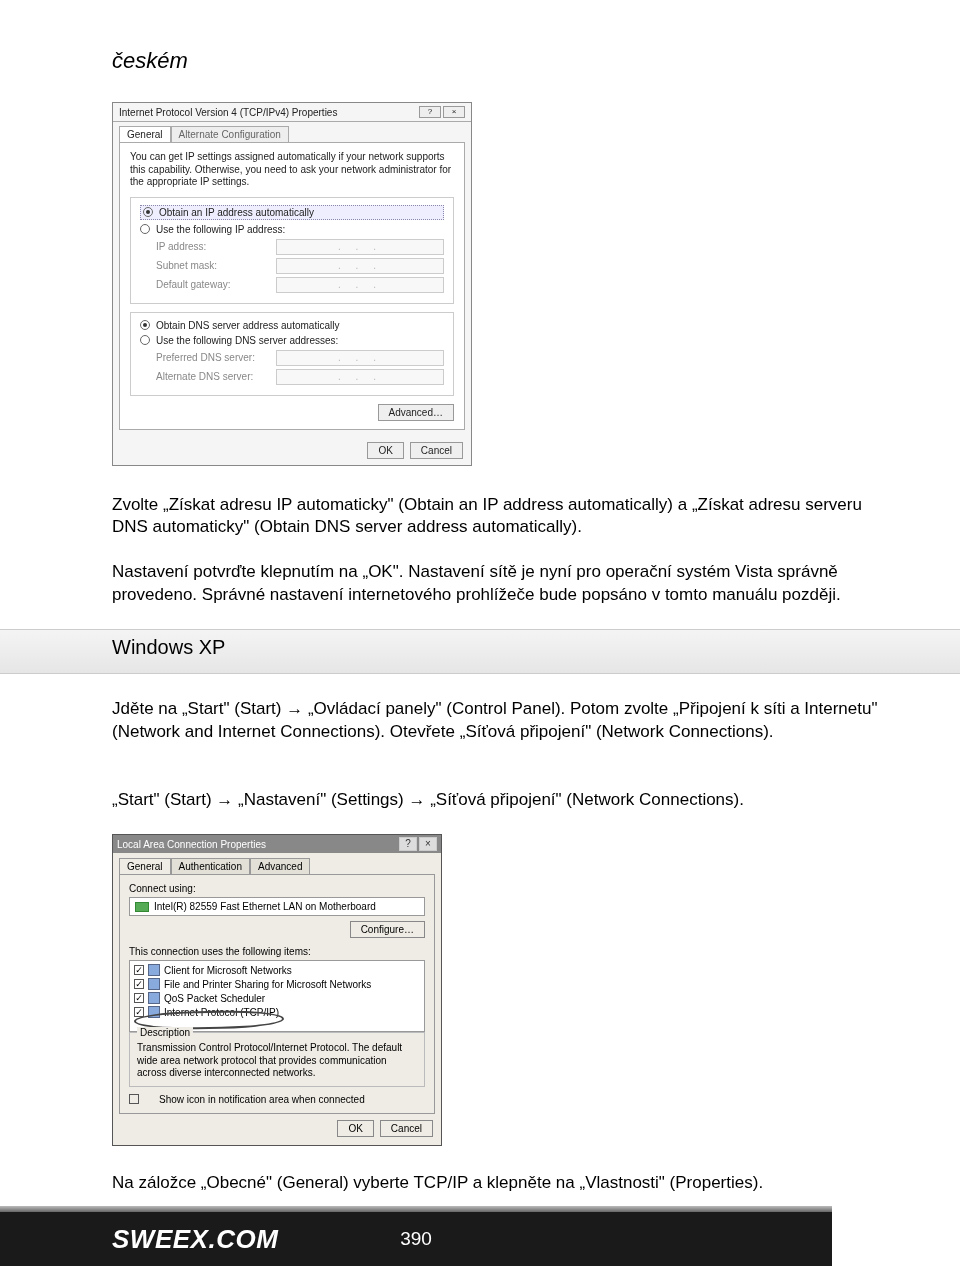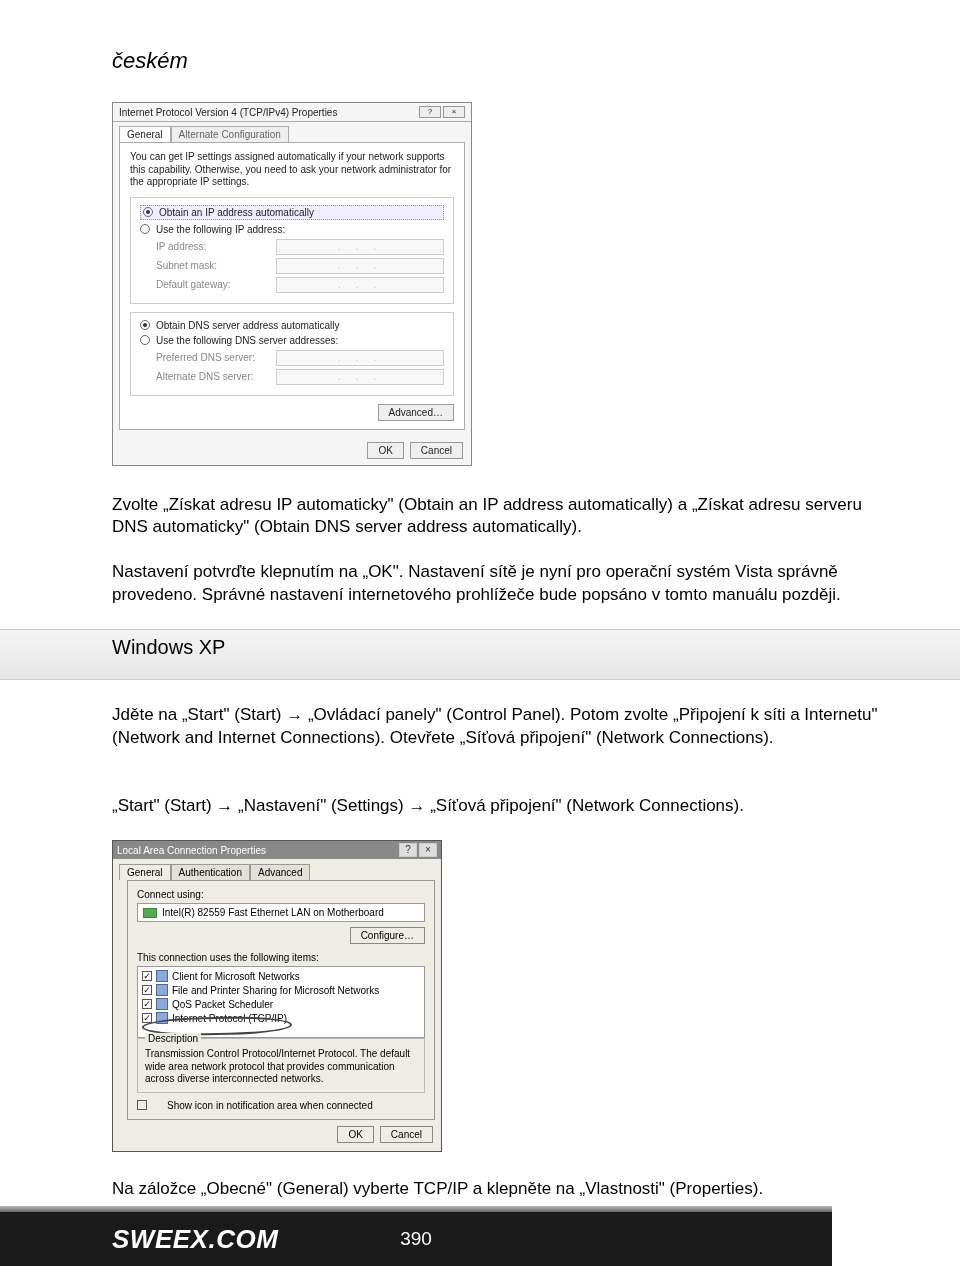--- a/index.html
+++ b/index.html
@@ -22,31 +22,31 @@
   .rad{width:10px;height:10px;border:1px solid #666;border-radius:50%;display:inline-flex;align-items:center;justify-content:center;flex:none}
   .rad.on::after{content:'';width:4px;height:4px;background:#333;border-radius:50%}
   .frow{display:flex;align-items:center;margin:3px 0 3px 16px}
   .frow .lbl{width:120px;color:#888;font-size:10px}
   .ipf{flex:1;height:16px;border:1px solid #ccc;background:#f8f8f8;display:flex;align-items:center;justify-content:center;font-size:10px;color:#bbb;letter-spacing:6px}
   .dlg1 .adv{display:flex;justify-content:flex-end;margin-top:4px}
   .dlg1 .btn{border:1px solid #999;background:#efefef;padding:2px 10px;font-size:10px}
   .dlg1 .ftr{display:flex;justify-content:flex-end;gap:6px;padding:6px 8px}
   
   .para{font-size:17px;line-height:1.35;margin-bottom:22px;font-family:Arial,sans-serif}
-  .section-bar{background:linear-gradient(#f4f4f4,#e6e6e6);border:1px solid #ccc;border-left:none;border-right:none;padding:6px 0 20px 0;margin:0 -68px 24px -112px}
+  .section-bar{background:linear-gradient(#f4f4f4,#e6e6e6);border:1px solid #ccc;border-left:none;border-right:none;padding:6px 0 14px 0;margin:0 -68px 24px -112px}
   .section-bar .st{font-size:20px;font-family:Arial,sans-serif;margin-left:112px}
   
   .dlg2{width:330px;border:1px solid #555;background:#efece5;font-family:Tahoma,sans-serif;font-size:10px;margin-bottom:26px}
   .dlg2 .title{display:flex;align-items:center;justify-content:space-between;background:linear-gradient(#4a6,#2a4f2a);color:#fff;padding:2px 4px;background:#888}
   .dlg2 .title .wb{width:18px;height:14px;border:1px solid #ccc;background:#ddd;font-size:10px;text-align:center;line-height:12px;color:#333}
   .dlg2 .title .wbs{display:flex;gap:2px}
   .dlg2 .tabs{display:flex;padding:5px 6px 0 6px}
   .dlg2 .tab{border:1px solid #999;border-bottom:none;padding:2px 7px;background:#efece5;font-size:10px}
   .dlg2 .tab.inact{background:#e3e0d8}
-  .dlg2 .body{border:1px solid #999;margin:0 6px 6px 14px;background:#efece5;padding:8px 9px}
+  .dlg2 .body{border:1px solid #999;margin:0 6px 6px 6px;background:#efece5;padding:8px 9px}
   .dlg2 .clabel{font-size:10px;margin-bottom:3px}
   .dlg2 .nic{border:1px solid #999;background:#fff;padding:3px 5px;display:flex;align-items:flex-end;gap:5px;font-size:10px}
   .nicico{width:14px;height:10px;background:#5a5;border:1px solid #383}
   .dlg2 .cfgrow{display:flex;justify-content:flex-end;margin:5px 0 8px 0}
   .dlg2 .btn{border:1px solid #888;background:#efece5;padding:2px 10px;font-size:10px}
   .dlg2 .list{border:1px solid #999;background:#fff;height:72px;padding:2px;overflow:hidden;position:relative}
   .dlg2 .li{display:flex;align-items:center;gap:4px;font-size:10px;padding:1px 2px}
   .cb{width:10px;height:10px;border:1px solid #555;display:inline-flex;align-items:center;justify-content:center;font-size:8px;line-height:8px}
   .cb.on::after{content:'✓';font-size:9px}
   .ico{width:12px;height:12px;background:#8ad;border:1px solid #568}

